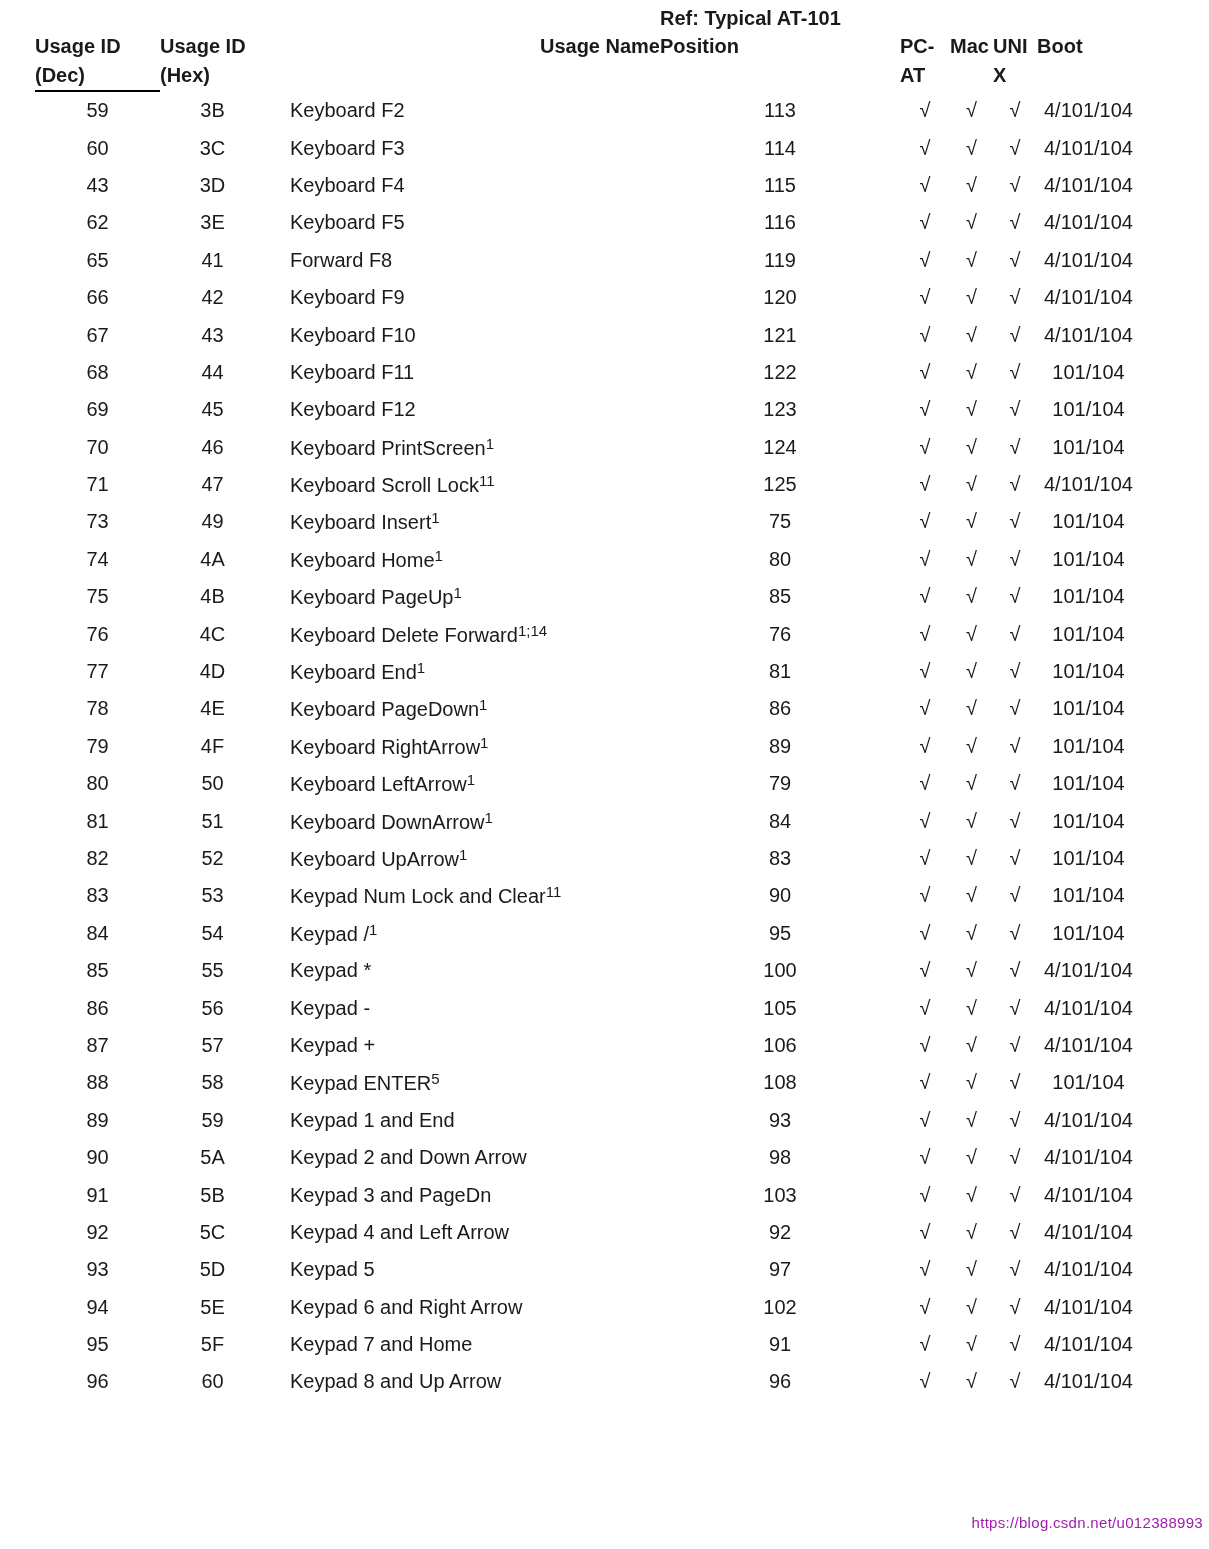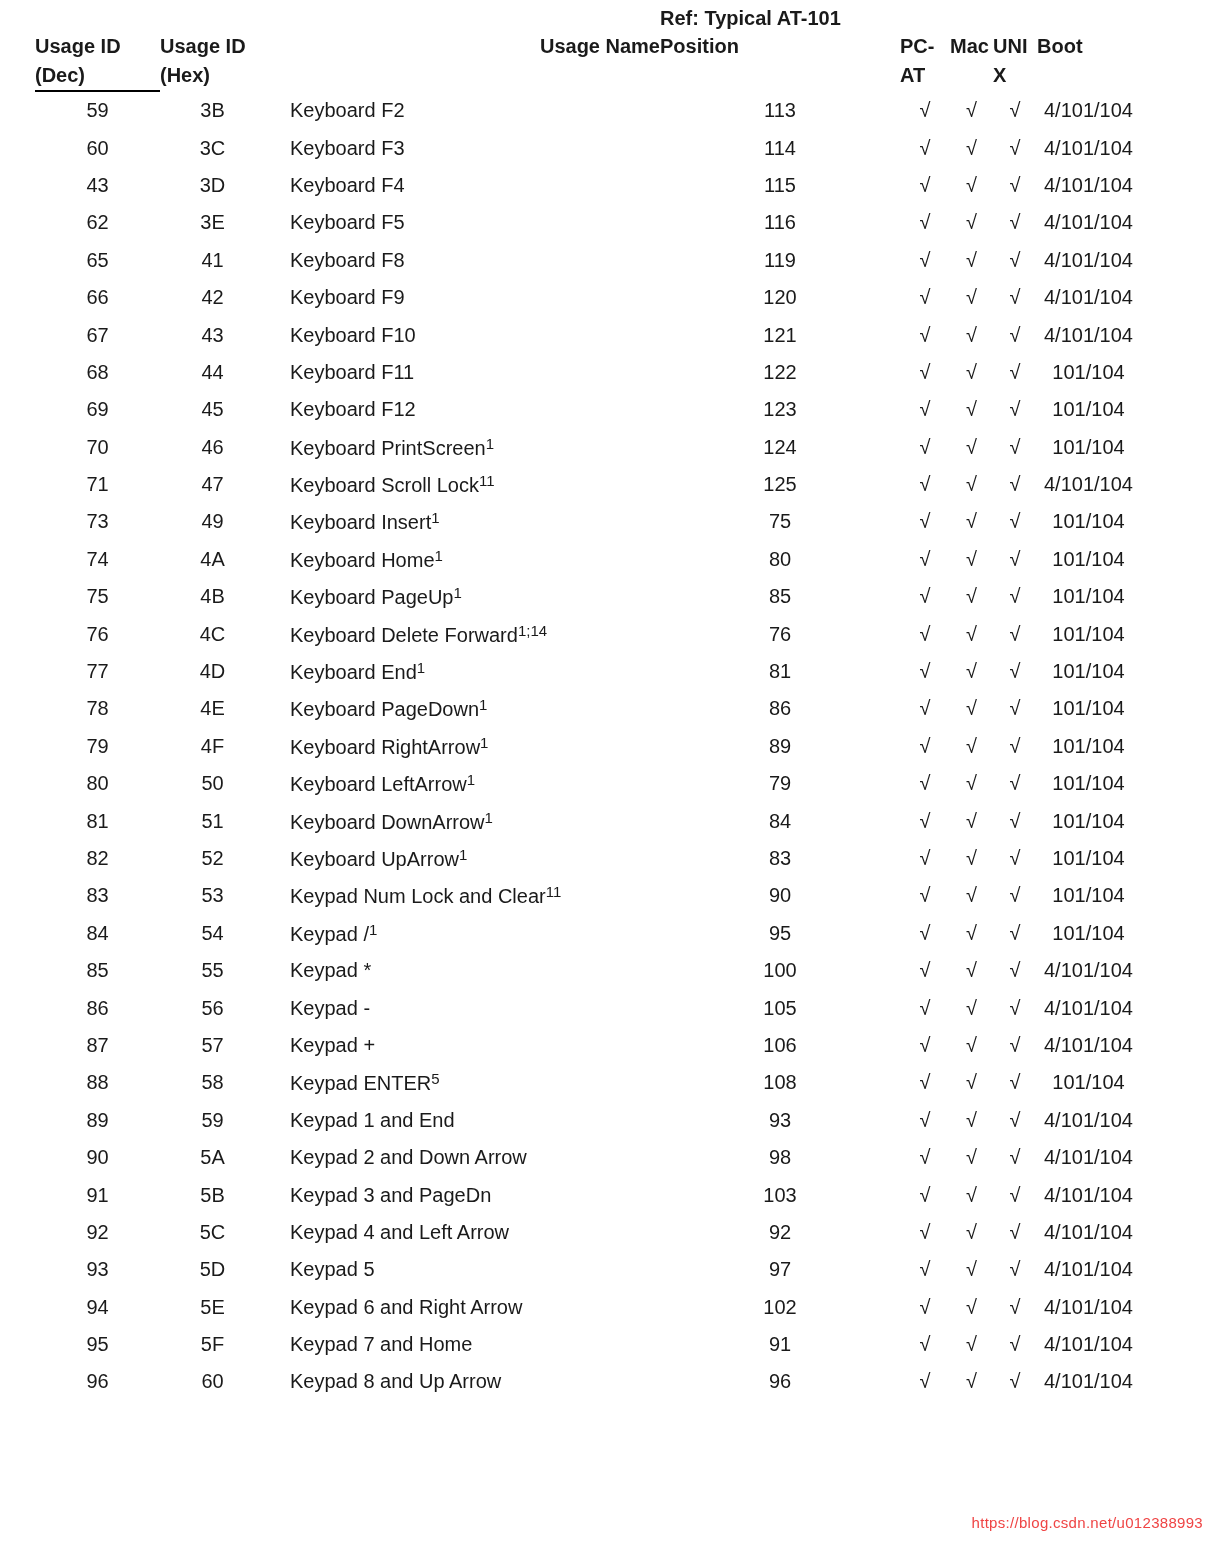--- a/index.html
+++ b/index.html
@@ -54,21 +54,21 @@
   .sup {
     font-size: 15px;
     vertical-align: 6px;
   }
   .check { font-size: 20px; }
   .watermark {
     position: absolute;
     top: 1514px;
     right: 6px;
     font-size: 15px;
-    color: #ef4444;
+    color: #a21caf;
     letter-spacing: 0.3px;
   }
 </style>
 </head>
 <body>
 
 <table class="usage-table">
   <colgroup>
     <col style="width:125px">
     <col style="width:105px">
@@ -153,21 +153,21 @@
     <td class="cell-name"><span>Keyboard F5</span></td>
     <td class="cell-pos">116</td>
     <td class="check">√</td>
     <td class="check">√</td>
     <td class="check">√</td>
     <td class="cell-boot">4/101/104</td>
   </tr>
       <tr>
     <td class="cell-dec">65</td>
     <td class="cell-hex">41</td>
-    <td class="cell-name"><span>Keyboard F8</span></td>
+    <td class="cell-name"><span>Forward F8</span></td>
     <td class="cell-pos">119</td>
     <td class="check">√</td>
     <td class="check">√</td>
     <td class="check">√</td>
     <td class="cell-boot">4/101/104</td>
   </tr>
       <tr>
     <td class="cell-dec">66</td>
     <td class="cell-hex">42</td>
     <td class="cell-name"><span>Keyboard F9</span></td>

